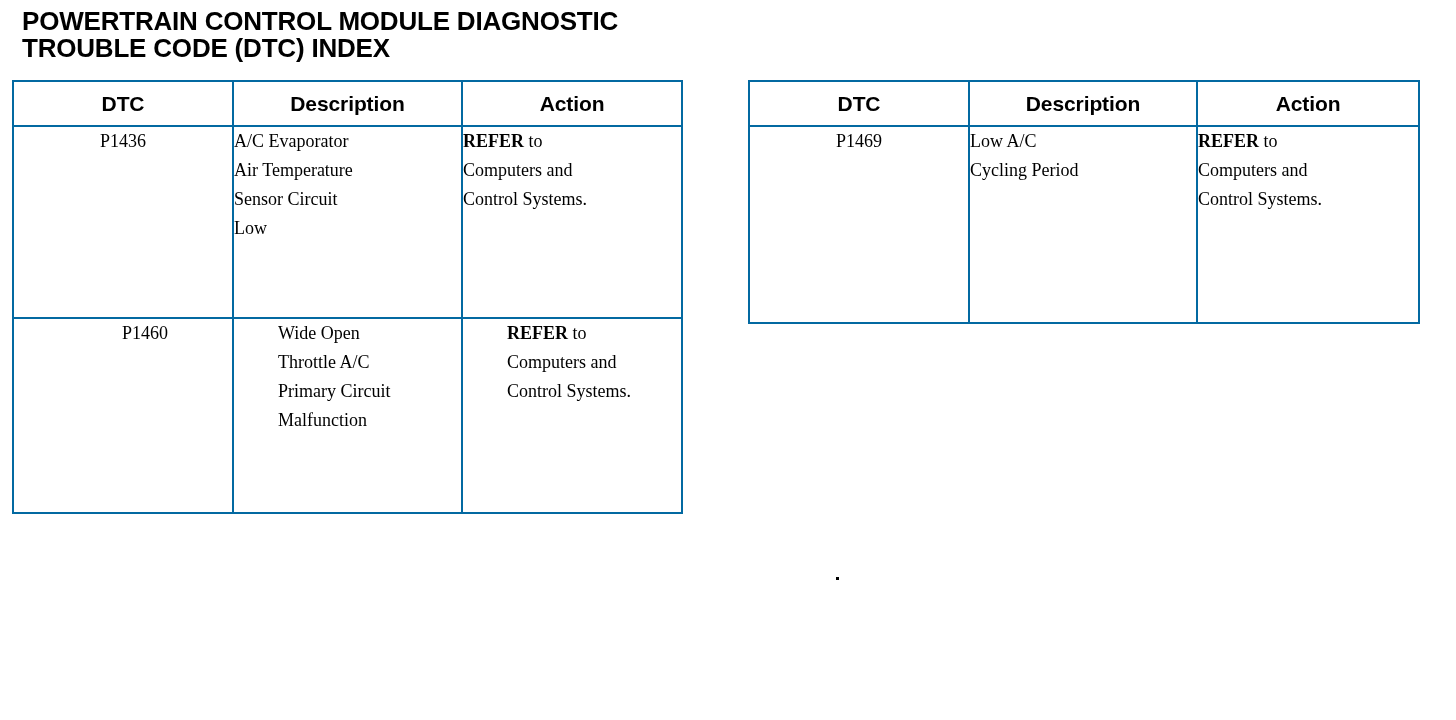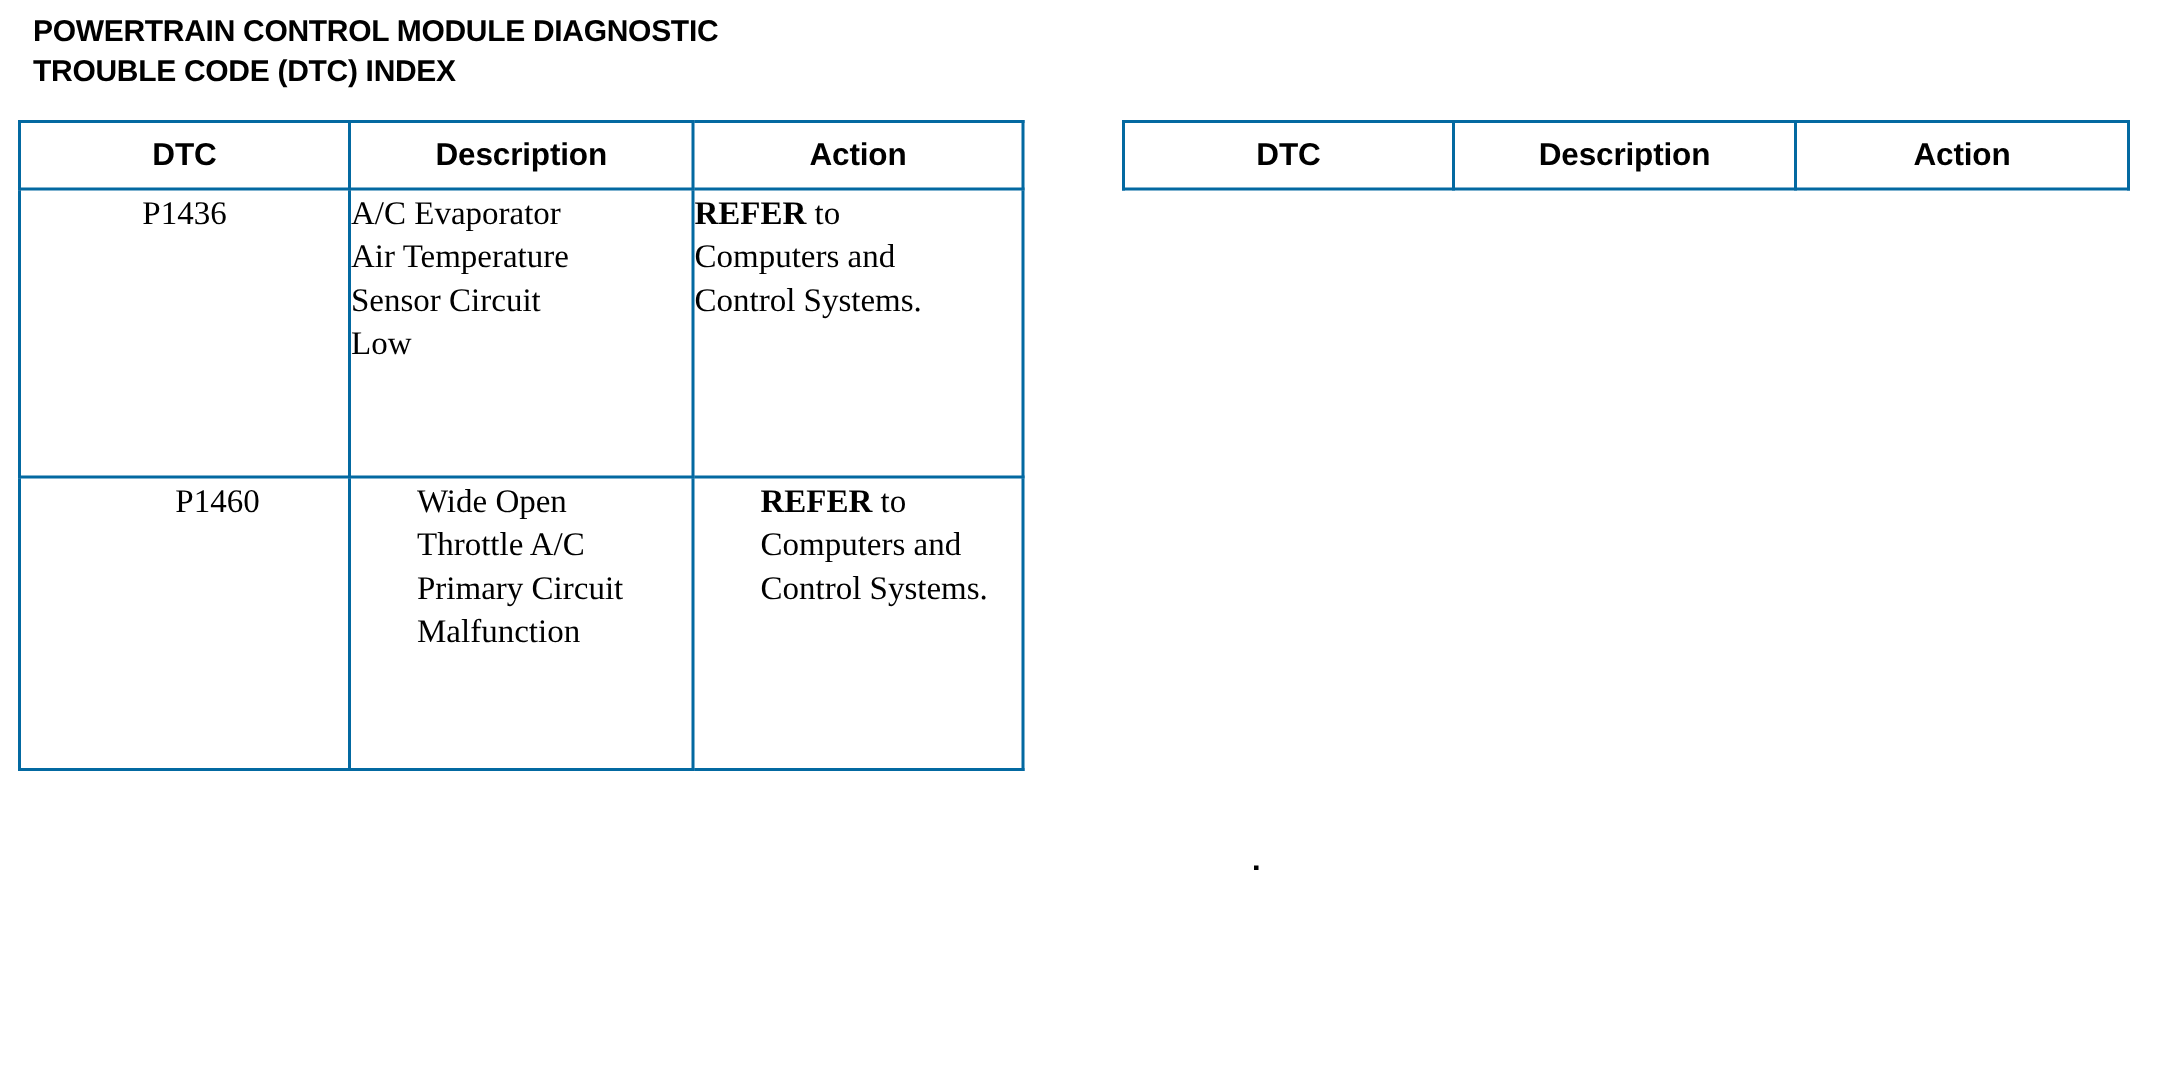--- a/index.html
+++ b/index.html
@@ -19,21 +19,21 @@
   }
 
   
   .page-title {
     position: absolute;
     left: 22px;
     top: 8px;
     width: 700px;
     font-family: "Liberation Sans", "DejaVu Sans", sans-serif;
     font-weight: bold;
-    font-size: 20px;
+    font-size: 26px;
     line-height: 27px;
     letter-spacing: -0.2px;
     color: #000000;
     white-space: pre-line;
   }
 
   
   .dtc-table {
     position: absolute;
     border-collapse: collapse;
@@ -58,21 +58,21 @@
     vertical-align: middle;
     font-family: "Liberation Sans", "DejaVu Sans", sans-serif;
     font-weight: bold;
     font-size: 21px;
     letter-spacing: -0.1px;
     padding: 0 2px;
   }
 
   
   .dtc-table tbody td {
-    font-size: 22px;
+    font-size: 18px;
     line-height: 29px;
   }
   .cell-dtc {
     text-align: center;
     padding-top: 13px;
     font-size: 21px;
   }
   .cell-desc {
     padding: 13px 6px 0 12px;
     white-space: pre-line;
@@ -160,17 +160,25 @@
   <thead>
     <tr>
       <th>DTC</th>
       <th>Description</th>
       <th>Action</th>
     </tr>
   </thead>
   <tbody>
 
 
+    <tr class="row-r2">
+      <td class="cell-dtc">P1469</td>
+      <td class="cell-desc">Low A/C
+Cycling Period</td>
+      <td class="cell-action"><span class="refer">REFER</span><span> to
+Computers and
+Control Systems.</span></td>
+    </tr>
 
   </tbody>
 </table>
 
 <div class="speck"></div>
 
 </body></html>

